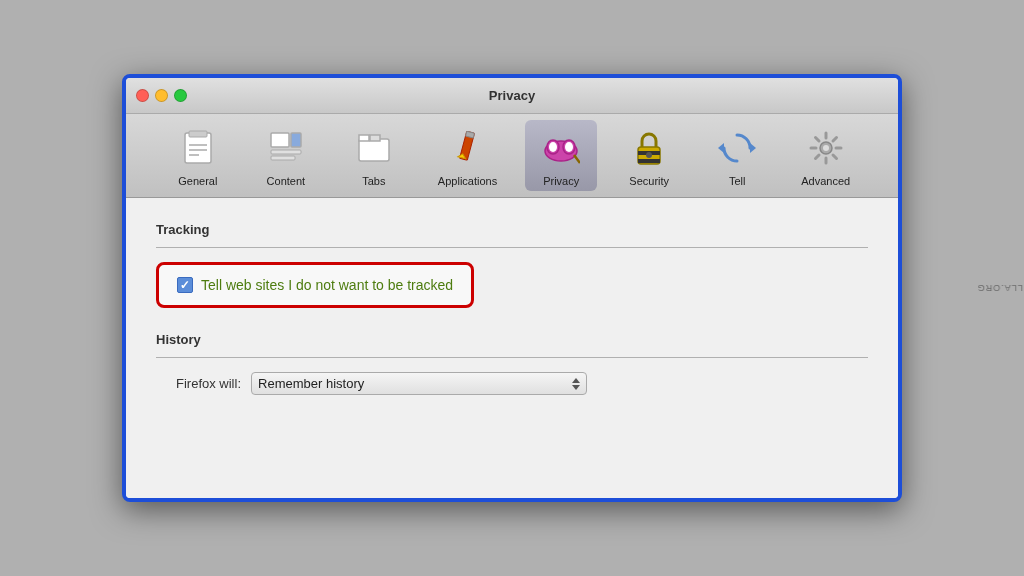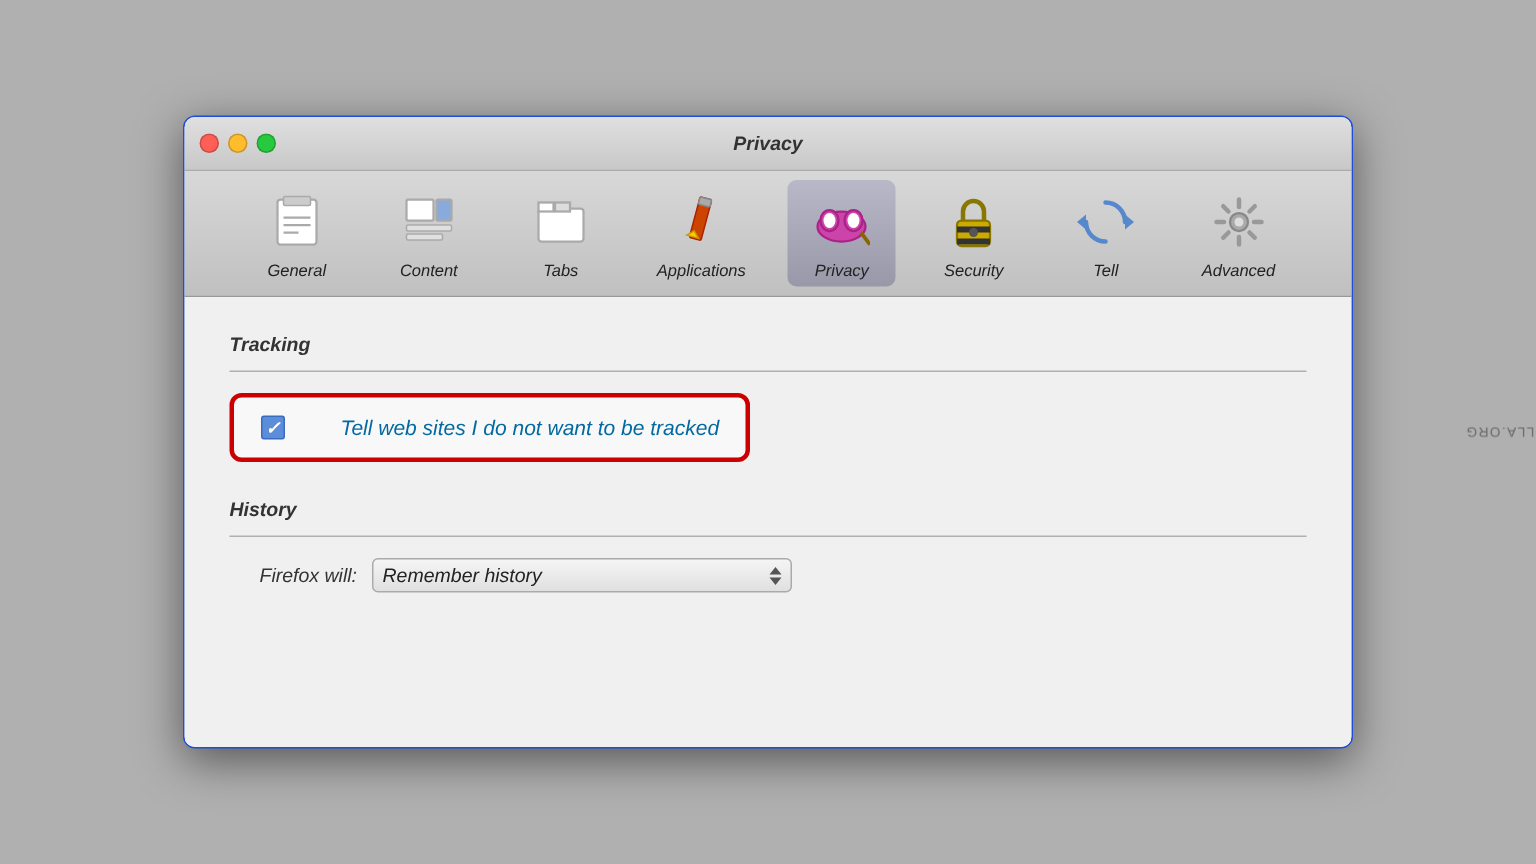--- a/index.html
+++ b/index.html
@@ -15,22 +15,21 @@
       font-size: 13px;
       color: #000;
     }
 
     .window {
       width: 780px;
       background: #ebebeb;
       border-radius: 8px;
       box-shadow: 0 8px 30px rgba(0,0,0,0.5);
       overflow: hidden;
-      border: 1px solid #1d4ed8;
-      font-style: italic;
+      border: 4px solid #1d4ed8;
     }
 
     .titlebar {
       background: linear-gradient(to bottom, #e0e0e0 0%, #c8c8c8 100%);
       height: 36px;
       display: flex;
       align-items: center;
       justify-content: center;
       border-bottom: 1px solid #aaa;
       position: relative;
@@ -157,22 +156,21 @@
     .checkbox.checked::after {
       content: '✓';
       color: white;
       font-size: 12px;
       font-weight: bold;
       line-height: 1;
     }
 
     .checkbox-label {
       font-size: 14px;
-      color: #0369a1;
-      margin-left: 29px;
+      color: #4d7c0f;
     }
 
     .history-section {
       margin-top: 4px;
     }
 
     .history-row {
       display: flex;
       align-items: center;
       gap: 10px;
@@ -186,21 +184,21 @@
       white-space: nowrap;
     }
 
     .select-wrapper {
       display: flex;
       align-items: center;
       background: linear-gradient(to bottom, #f5f5f5 0%, #e0e0e0 100%);
       border: 1px solid #aaa;
       border-radius: 4px;
       padding: 3px 6px;
-      width: 280px;
+      width: 336px;
       justify-content: space-between;
       cursor: pointer;
     }
 
     .select-value {
       font-size: 13px;
       color: #222;
     }
 
     .select-arrows {

